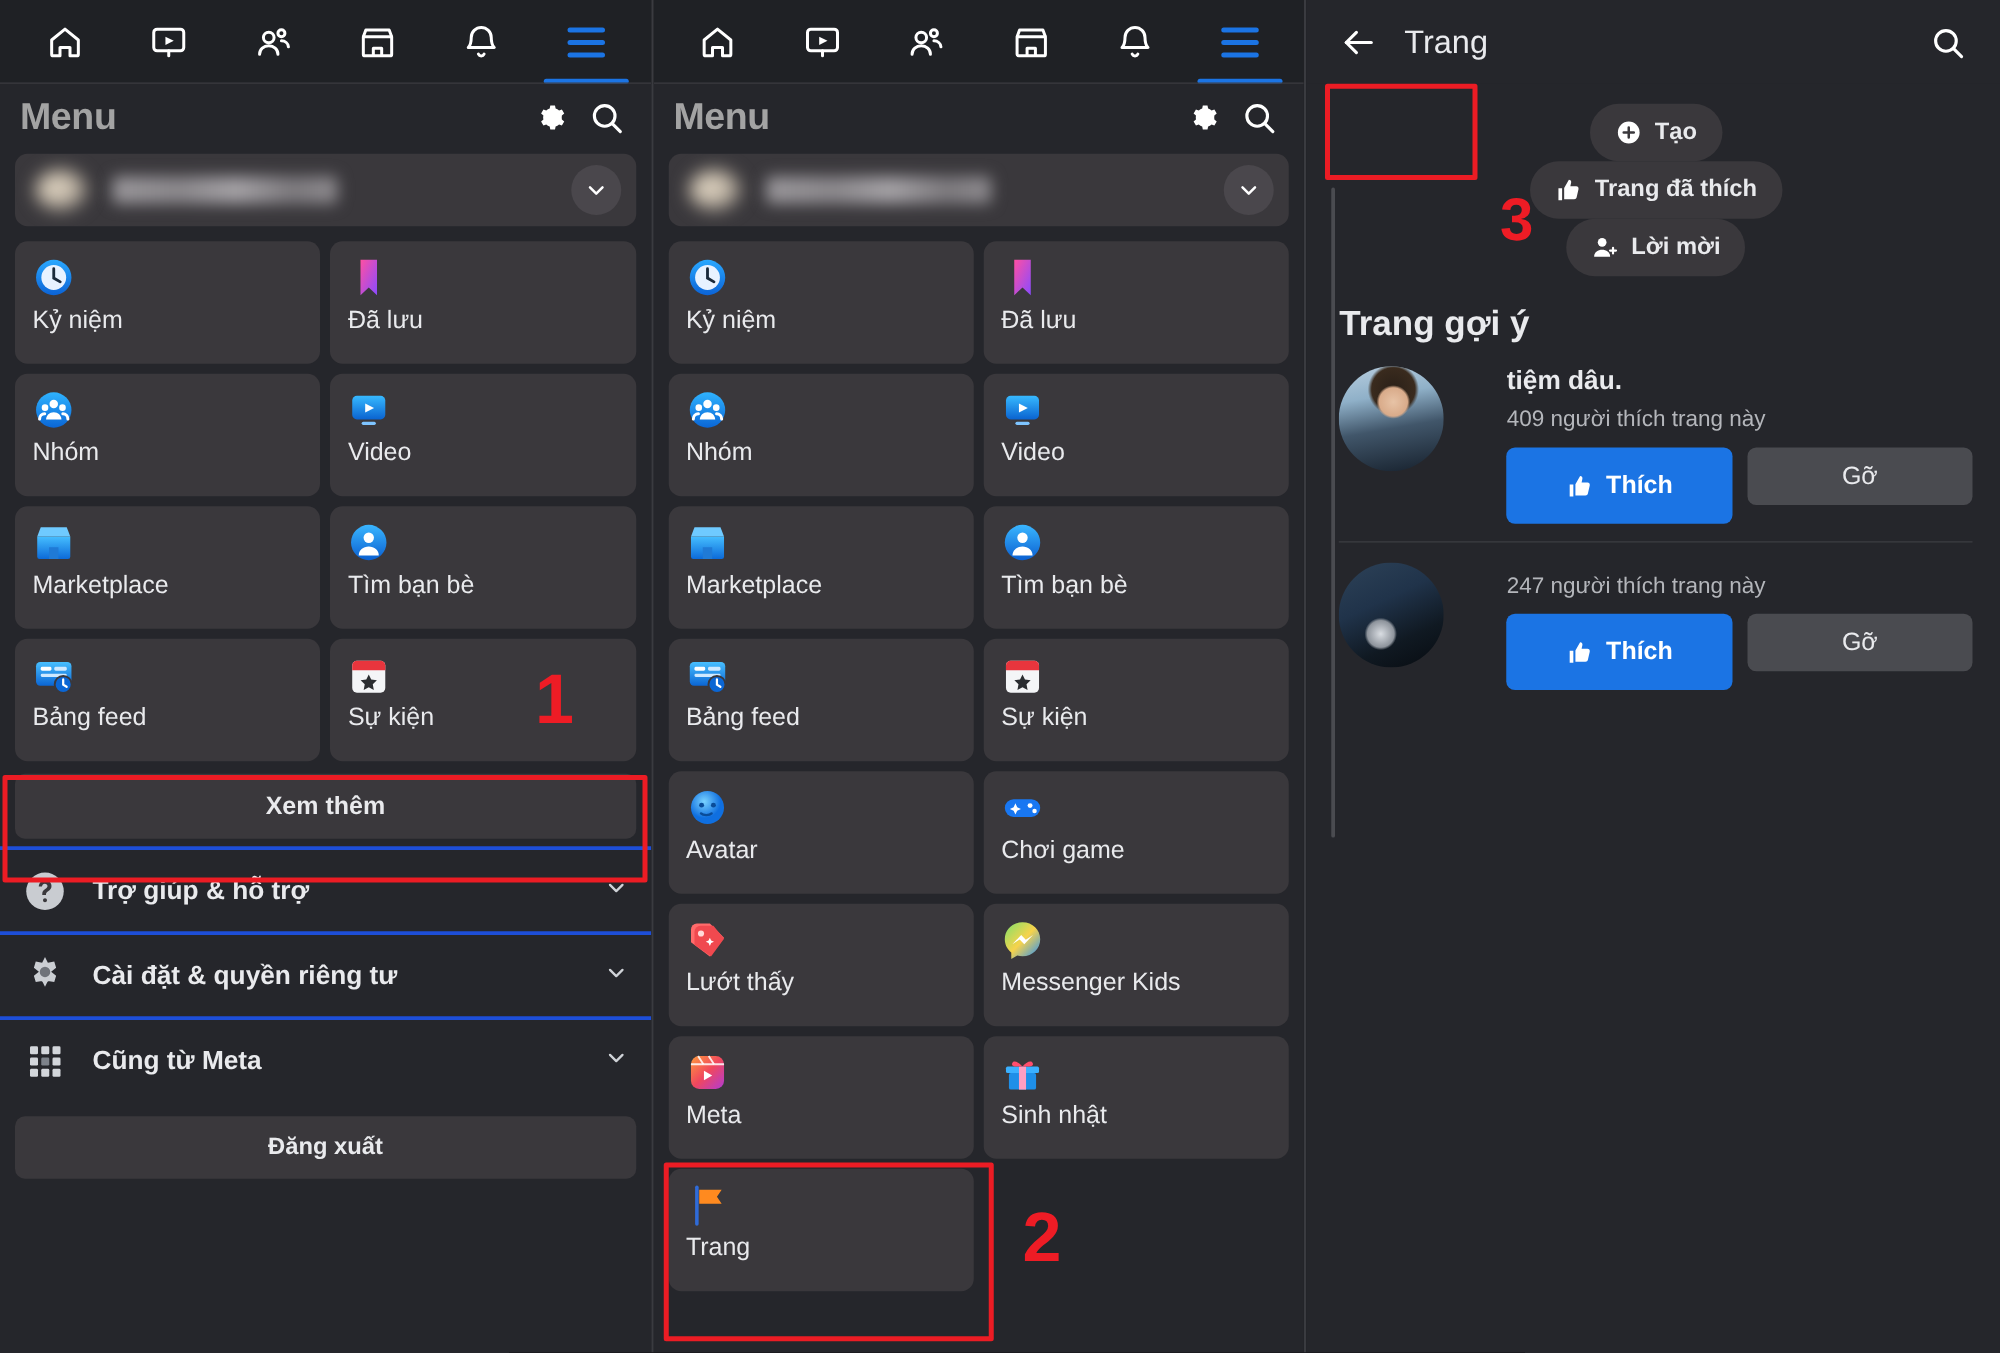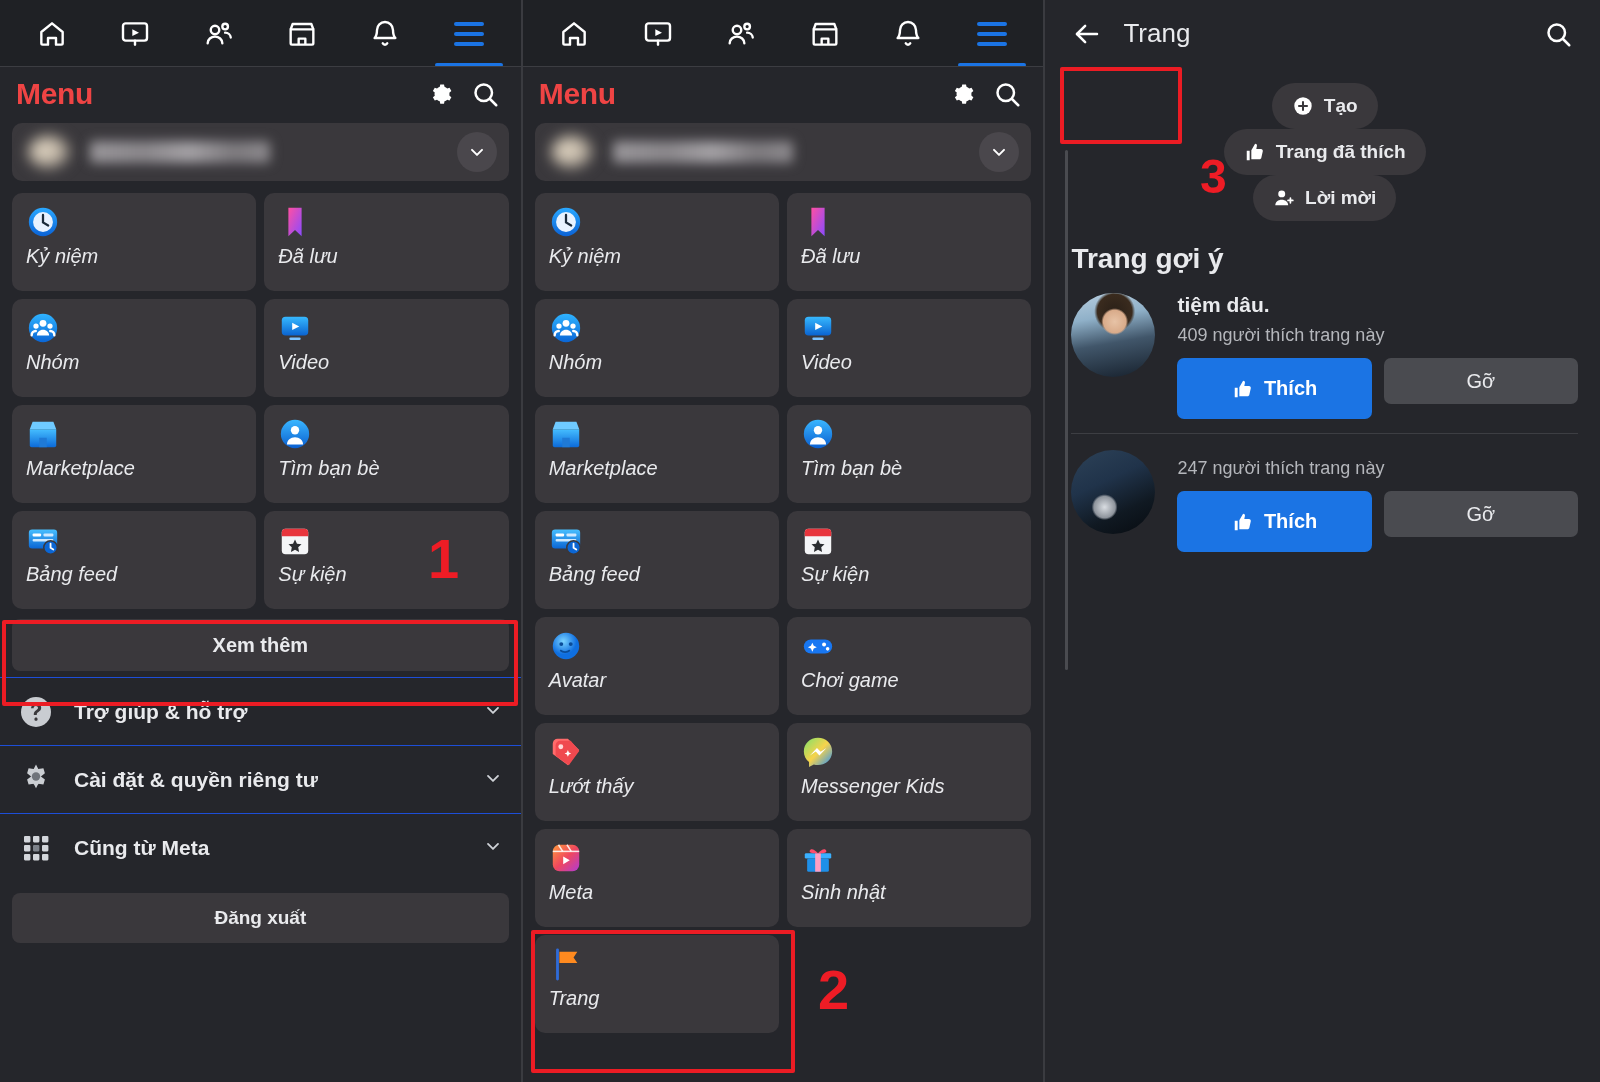--- a/index.html
+++ b/index.html
@@ -44,21 +44,21 @@
   .hamburger { display: flex; flex-direction: column; gap: 6px; }
   .hamburger span {
     display: block; width: 30px; height: 4px; border-radius: 2px; background: #1b74e4;
   }
 
   
   .menu-head {
     display: flex; align-items: center; padding: 8px 16px 10px 16px;
     height: 56px;
   }
-  .menu-title { font-size: 30px; font-weight: bold; color: #ef4444; flex: 1; letter-spacing: -0.3px;}
+  .menu-title { font-size: 30px; font-weight: bold; color: #a3a3a3; flex: 1; letter-spacing: -0.3px;}
   .head-icon { width: 40px; height: 40px; display: flex; align-items: center; justify-content: center; cursor: pointer; margin-left: 6px;}
   .head-icon svg { width: 30px; height: 30px; }
 
   
   .profile-row {
     margin: 0 12px 12px 12px; height: 58px; border-radius: 10px;
     background: #3a383c; display: flex; align-items: center; padding: 0 10px;
     position: relative; overflow: hidden;
   }
   .pf-avatar {
@@ -72,42 +72,42 @@
     filter: blur(6px);
   }
   .pf-caret {
     position: absolute; right: 12px; width: 40px; height: 40px; border-radius: 50%;
     background: #4a474c; display: flex; align-items: center; justify-content: center;
   }
   .pf-caret svg { width: 20px; height: 20px; }
 
   
   .tile-grid {
-    display: grid; grid-template-columns: 1fr 1fr; gap: 8px; padding: 0 12px; font-style: italic;
+    display: grid; grid-template-columns: 1fr 1fr; gap: 8px; padding: 0 12px;
   }
   .tile {
     background: #3a383c; border-radius: 10px; height: 98px;
     padding: 12px 0 0 14px; position: relative; cursor: pointer;
   }
   .tile-icon { width: 34px; height: 34px; margin-bottom: 6px; }
   .tile-icon svg { width: 34px; height: 34px; display: block; }
   .tile-label { font-size: 20px; color: #e9eaed; line-height: 1.1; }
 
   
   .seemore-wrap { padding: 10px 12px 6px 12px; }
   .seemore {
     width: 100%; height: 52px; border-radius: 8px; background: #3a383c;
     color: #e9eaed; font-size: 20px; font-family: "Liberation Sans", sans-serif;
     border: none; cursor: pointer; font-weight: bold;
   }
 
   
   .list-row {
     display: flex; align-items: center; height: 68px; padding: 0 18px;
-    border-top: 1px solid #1d4ed8; cursor: pointer;
+    border-top: 3px solid #1d4ed8; cursor: pointer;
   }
   .list-row .l-icon { width: 36px; height: 36px; flex: none; }
   .list-row .l-icon svg { width: 36px; height: 36px; display: block; }
   .list-row .l-label { flex: 1; margin-left: 20px; font-size: 21px; font-weight: bold; color: #e9eaed; }
   .list-row .l-caret svg { width: 20px; height: 20px; }
 
   .wide-btn-wrap { padding: 12px 12px 0 12px; }
   .wide-btn {
     width: 100%; height: 50px; border-radius: 8px; background: #3a383c;
     color: #e9eaed; font-size: 19px; border: none; cursor: pointer;
@@ -132,21 +132,21 @@
     color: #e9eaed; font-size: 19px; font-weight: bold; cursor: pointer; white-space: nowrap;
   }
   .pill svg { width: 22px; height: 22px; flex: none; }
 
   .section-title {
     font-size: 28px; font-weight: bold; color: #e9eaed;
     padding: 22px 0 8px 26px; position: relative;
   }
 
   .page-list { padding: 0 22px 0 26px; }
-  .page-item { display: flex; padding: 10px 0 14px 0; position: relative; }
+  .page-item { display: flex; padding: 10px 0 14px 0; position: relative; gap: 28px; }
   .page-item + .page-item { border-top: 1px solid #3d3e43; padding-top: 16px; }
   .pg-avatar { width: 84px; height: 84px; border-radius: 50%; flex: none; overflow: hidden; position: relative; }
   .pg-body { flex: 1; margin-left: 22px; }
   .pg-name { font-size: 21px; font-weight: bold; color: #e9eaed; }
   .pg-name.italic { font-style: italic; }
   .pg-sub { font-size: 18px; color: #b4b6bb; margin-top: 8px; }
   .pg-actions { display: flex; gap: 12px; margin-top: 12px; }
   .btn-like {
     flex: 1; height: 61px; border-radius: 7px; background: #1b74e4; border: none;
     color: #fff; font-size: 20px; font-weight: bold; cursor: pointer;

